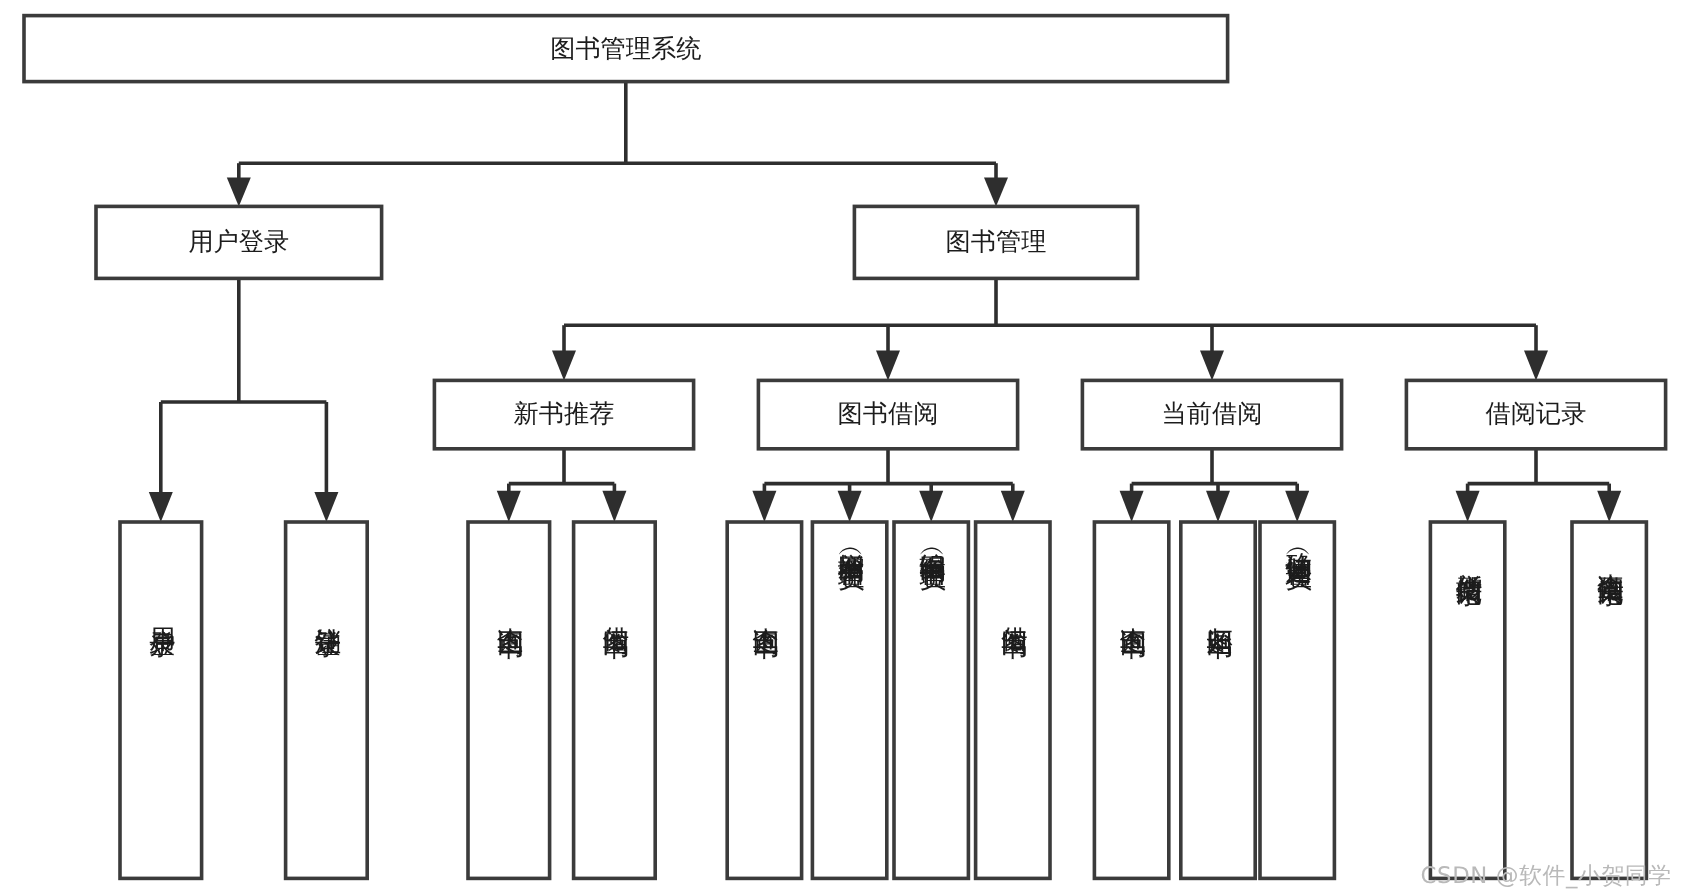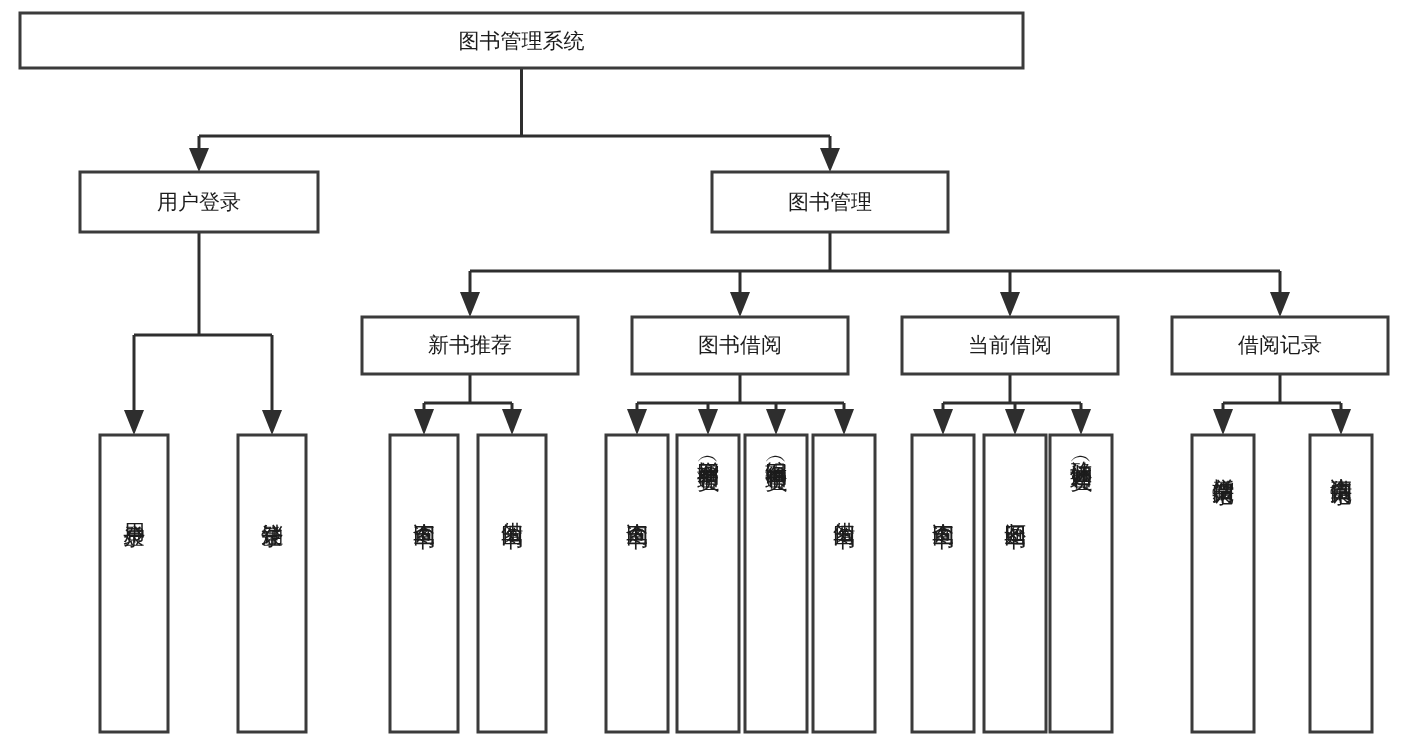--- a/index.html
+++ b/index.html
@@ -198,14 +198,15 @@
   <div class="leaf-label-wrap" style="left:606px; top:505px; width:62px; height:220px;">查询图书</div>
   <div class="leaf-label-wrap" style="left:677px; top:443px; width:62px; height:285px; align-items:center;">新增图书（管理员）</div>
   <div class="leaf-label-wrap" style="left:745px; top:443px; width:62px; height:285px; align-items:center;">编辑图书（管理员）</div>
   <div class="leaf-label-wrap" style="left:813px; top:505px; width:62px; height:220px;">借阅图书</div>
   <div class="leaf-label-wrap" style="left:912px; top:505px; width:62px; height:220px;">查询图书</div>
   <div class="leaf-label-wrap" style="left:984px; top:505px; width:62px; height:220px;">归还图书</div>
   <div class="leaf-label-wrap" style="left:1050px; top:443px; width:62px; height:285px; align-items:center;">确认归还（管理员）</div>
   <div class="leaf-label-wrap" style="left:1192px; top:460px; width:62px; height:250px; align-items:center;">新增借阅记录</div>
   <div class="leaf-label-wrap" style="left:1310px; top:460px; width:62px; height:250px; align-items:center;">查询借阅记录</div>
 
+  <div class="watermark">CSDN @软件_小贺同学</div>
 
 </div>
 
 </body></html>

